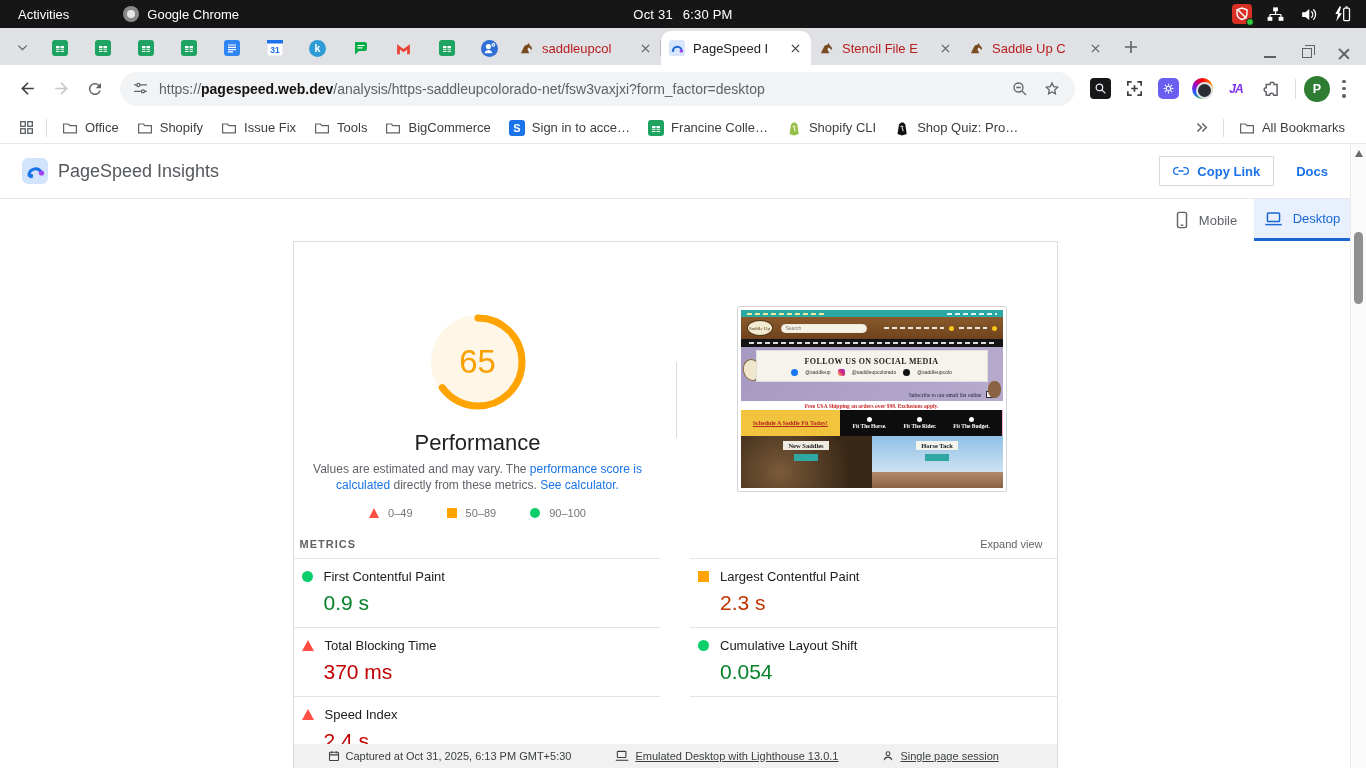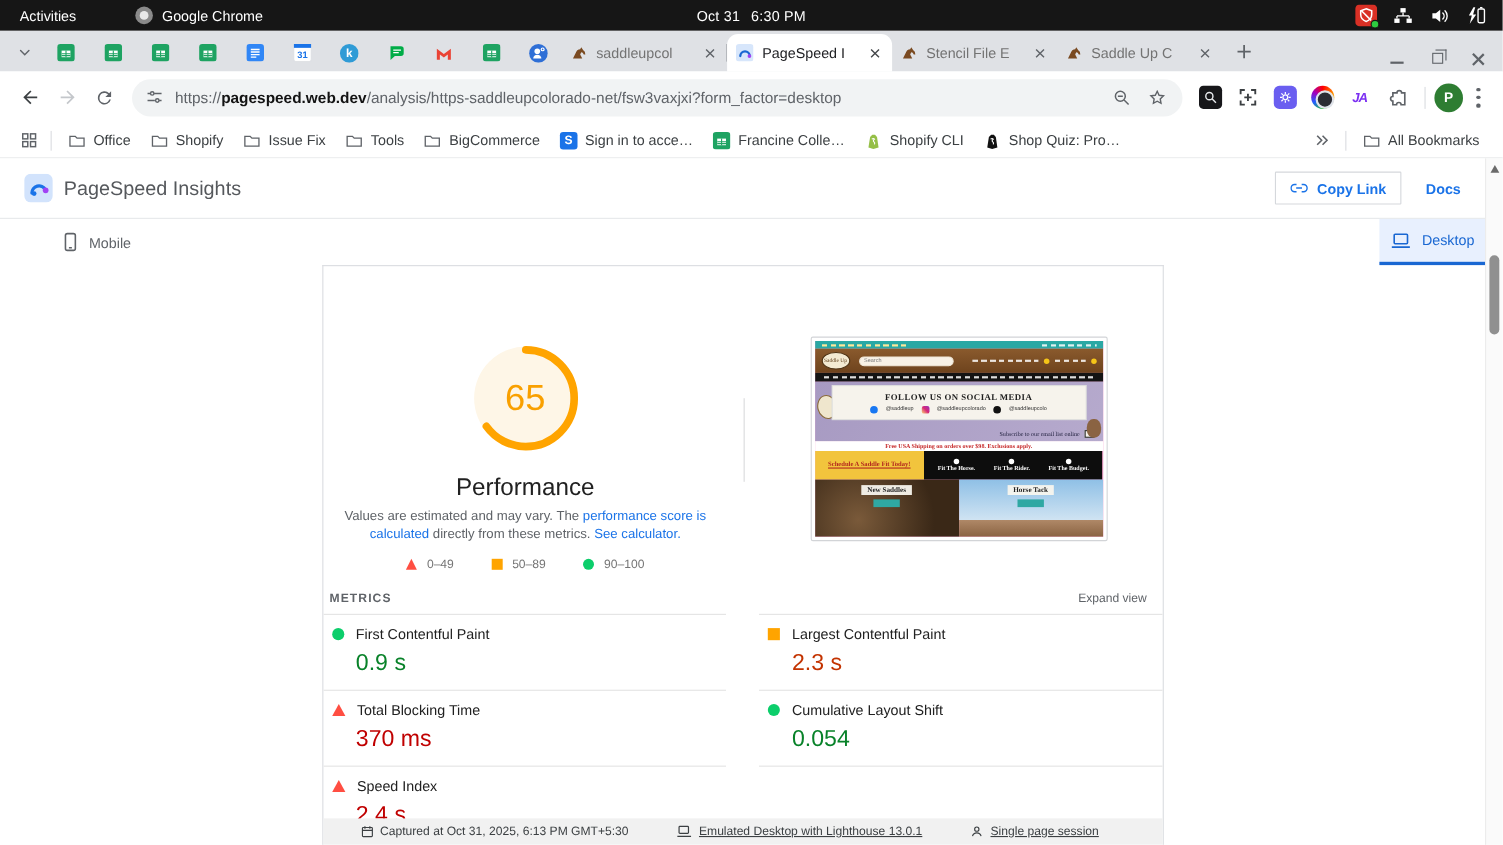--- a/index.html
+++ b/index.html
@@ -20,21 +20,21 @@
   .shield-wrap .dot{position:absolute;right:-2px;bottom:-2px;width:8px;height:8px;border-radius:50%;
     background:#2ecc40;border:1.5px solid #161616;}
 
   
   #tabstrip{position:absolute;left:0;top:28px;width:1366px;height:37px;background:#dfe1e5;
     display:flex;align-items:flex-end;}
   .ts-btn{width:28px;height:28px;margin:0 2px 4px 8px;border:none;background:transparent;
     display:flex;align-items:center;justify-content:center;border-radius:50%;}
   .pin{width:43px;height:34px;display:flex;align-items:center;justify-content:center;}
   .tab{width:150px;height:34px;display:flex;align-items:center;padding:0 8px;gap:8px;
-    font-size:13px;color:#737373;position:relative;}
+    font-size:13px;color:#b91c1c;position:relative;}
   .tab .title{flex:1;white-space:nowrap;overflow:hidden;}
   .tab.active{background:#fff;border-radius:10px 10px 0 0;color:#202124;}
   .tab .sep{position:absolute;right:0;top:9px;height:16px;width:1px;background:#b5b8bd;}
   .tab-close{width:16px;height:16px;border-radius:50%;display:flex;align-items:center;justify-content:center;flex:none;}
   .newtab{width:28px;height:28px;margin:0 0 4px 6px;display:flex;align-items:center;justify-content:center;border-radius:50%;}
   #winctl{margin-left:auto;display:flex;align-items:center;gap:26px;padding:0 16px 6px 0;}
   #winctl .min{width:12px;height:1.5px;background:#5f6368;margin-top:8px;}
   #winctl .max{width:10px;height:10px;border:1.5px solid #5f6368;position:relative;background:#dfe1e5;}
   #winctl .max::before{content:"";position:absolute;left:2px;top:-4px;width:9px;height:9px;border:1.5px solid #5f6368;border-bottom:none;border-left:none;}
   #winctl .cls{position:relative;width:12px;height:12px;}
@@ -74,21 +74,21 @@
 
   
   #page{position:absolute;left:0;top:144px;right:16px;bottom:0;background:#fff;}
   #psi-header{height:55px;border-bottom:1px solid #e6e8ea;display:flex;align-items:center;padding:0 22px;}
   #psi-header .ttl{font-size:18px;color:#55585c;margin-left:10px;}
   #psi-header .right{margin-left:auto;display:flex;align-items:center;gap:22px;}
   #copy-link{display:flex;align-items:center;gap:8px;border:1px solid #d5d8dc;border-radius:1px;
     background:#fff;height:30px;padding:0 13px;color:#1a73e8;font-size:13px;font-weight:600;}
   #docs-link{color:#1a73e8;font-size:13px;font-weight:700;text-decoration:none;}
 
-  #device-tabs{height:42px;display:flex;justify-content:space-between;padding-left:40px;}
+  #device-tabs{height:42px;display:flex;justify-content:flex-end;padding-left:40px;}
   .dtab{width:96px;display:flex;align-items:center;justify-content:center;gap:10px;
     font-size:13px;font-weight:500;color:#5f6368;}
   .dtab.active{background:#e8f0fe;color:#1967d2;border-bottom:3px solid #1967d2;}
 
   #card{width:765px;height:527px;margin:0 auto;border:1px solid #dadce0;border-bottom:none;
     position:relative;overflow:hidden;}
   #score-section{position:relative;height:292px;}
   #gauge{position:absolute;left:136px;top:72px;width:96px;height:96px;}
   #gauge .num{position:absolute;left:0;top:0;width:96px;height:96px;display:flex;align-items:center;
     justify-content:center;font-size:33px;color:#f9a000;}

